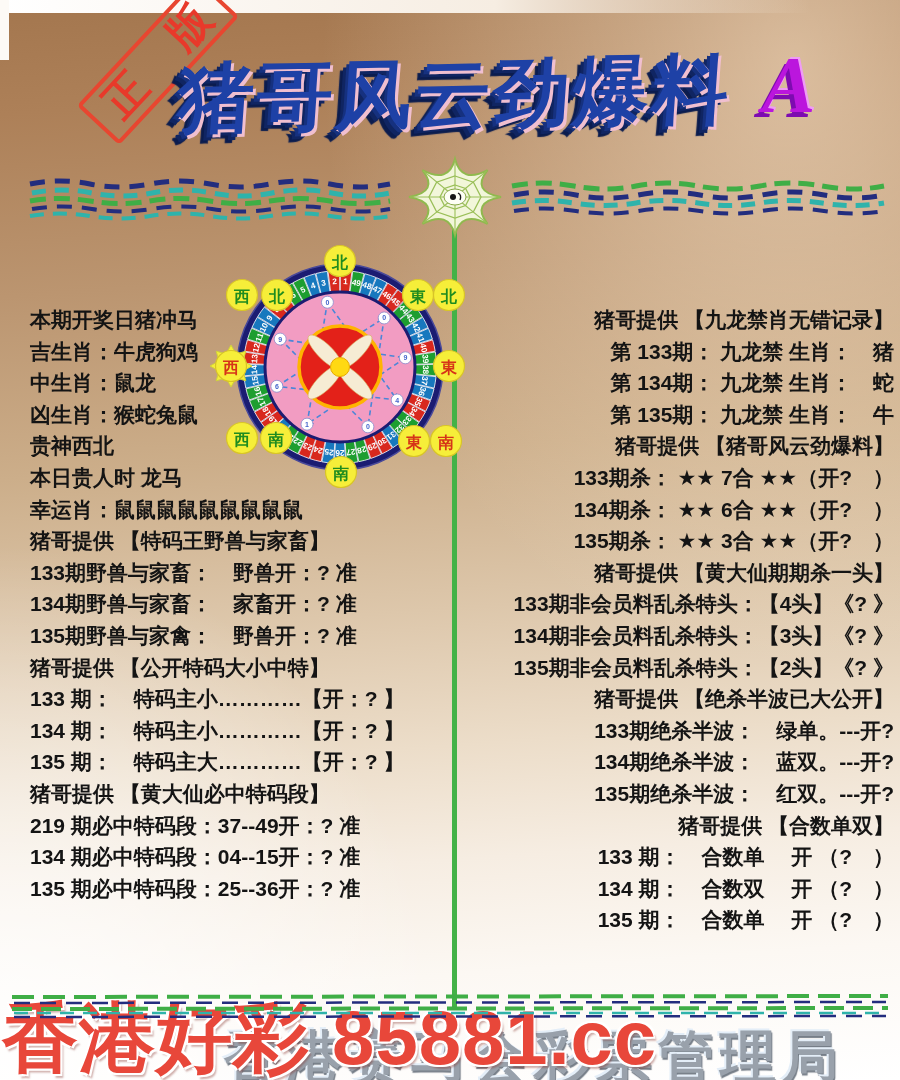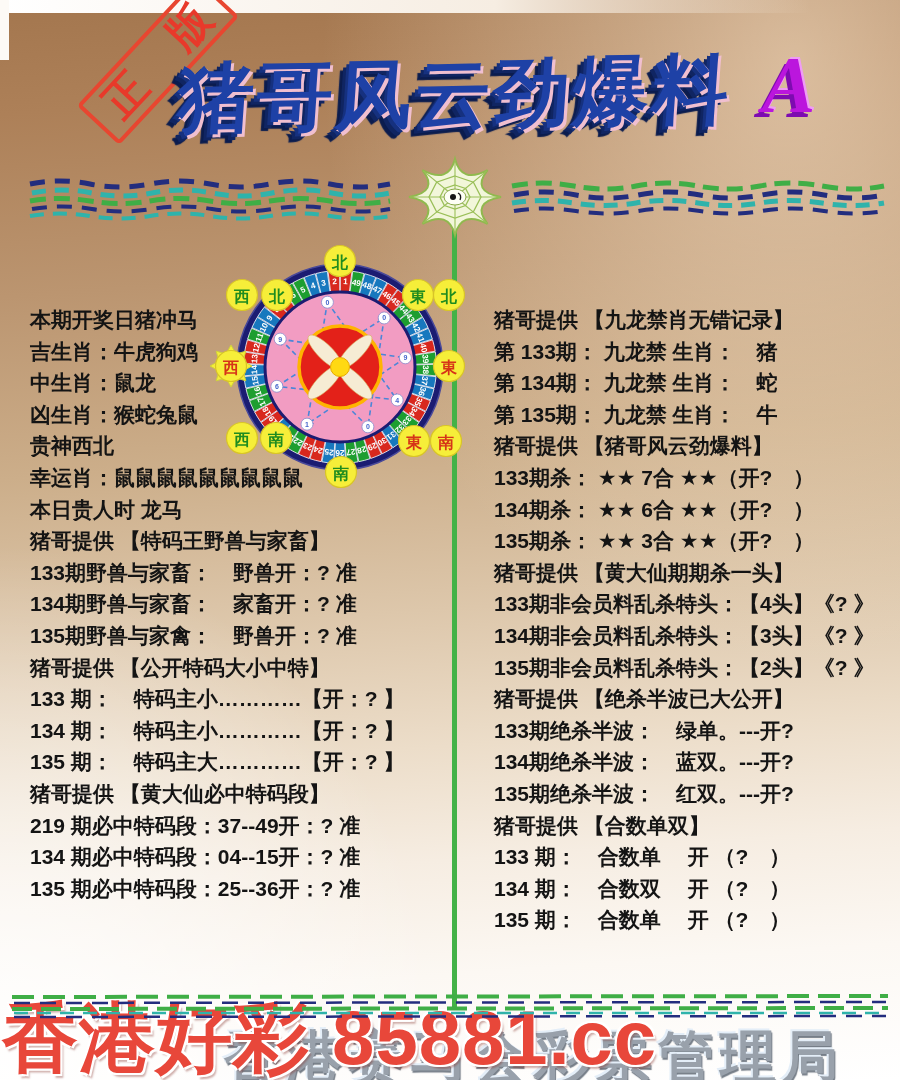--- a/index.html
+++ b/index.html
@@ -39,21 +39,21 @@
   .top-divider{position:absolute;left:0;top:168px;z-index:2;}
   .bottom-divider{position:absolute;left:0;top:988px;z-index:6;}
   .vline{position:absolute;left:452px;top:218px;width:5px;height:792px;background:#43b247;z-index:1;}
   .emblem{position:absolute;left:405px;top:155px;z-index:3;}
   
   .wheel{position:absolute;left:210px;top:237px;z-index:3;}
   
   .col{position:absolute;top:304px;z-index:2;color:#141414;font-weight:bold;
        font-size:21px;line-height:31.6px;white-space:nowrap;}
   .col-left{left:30px;width:430px;}
-  .col-right{left:494px;width:400px;}
+  .col-right{left:494px;width:400px;text-align:right;}
   
   .footer-org{
     position:absolute;left:224px;top:1020px;z-index:4;white-space:nowrap;
     font-size:56px;font-weight:bold;color:#99a1ab;letter-spacing:6px;
     text-shadow:-2px -2px 0 #e4eef8,1px 2px 1px #767e88;
   }
   .watermark{
     position:absolute;left:2px;top:988px;z-index:5;white-space:nowrap;
     font-size:76px;font-weight:bold;color:#e8473a;letter-spacing:1px;
     text-shadow:-2px -2px 0 #fff,2px -2px 0 #fff,-2px 2px 0 #fff,2px 2px 0 #fff,3px 4px 2px rgba(120,30,20,.35);
@@ -268,22 +268,22 @@
       <circle cx="131" cy="235" r="15.5" fill="#f6ee39" stroke="#d8c428" stroke-width="1.2"></circle>
       <text x="131" y="236" font-size="16" font-weight="bold" fill="#1f8c1f" text-anchor="middle" dominant-baseline="central">南</text>
     </svg>
 
   <div class="col col-left" id="col-left">
       <div>本期开奖日猪冲马</div>
       <div>吉生肖：牛虎狗鸡</div>
       <div>中生肖：鼠龙</div>
       <div>凶生肖：猴蛇兔鼠</div>
       <div>贵神西北</div>
+      <div>本日贵人时 龙马</div>
       <div>幸运肖：鼠鼠鼠鼠鼠鼠鼠鼠鼠</div>
-      <div>本日贵人时 龙马</div>
       <div>猪哥提供 【特码王野兽与家畜】</div>
       <div>133期野兽与家畜：　野兽开：? 准</div>
       <div>134期野兽与家畜：　家畜开：? 准</div>
       <div>135期野兽与家禽：　野兽开：? 准</div>
       <div>猪哥提供 【公开特码大小中特】</div>
       <div>133 期：　特码主小…………【开：? 】</div>
       <div>134 期：　特码主小…………【开：? 】</div>
       <div>135 期：　特码主大…………【开：? 】</div>
       <div>猪哥提供 【黄大仙必中特码段】</div>
       <div>219 期必中特码段：37--49开：? 准</div>

